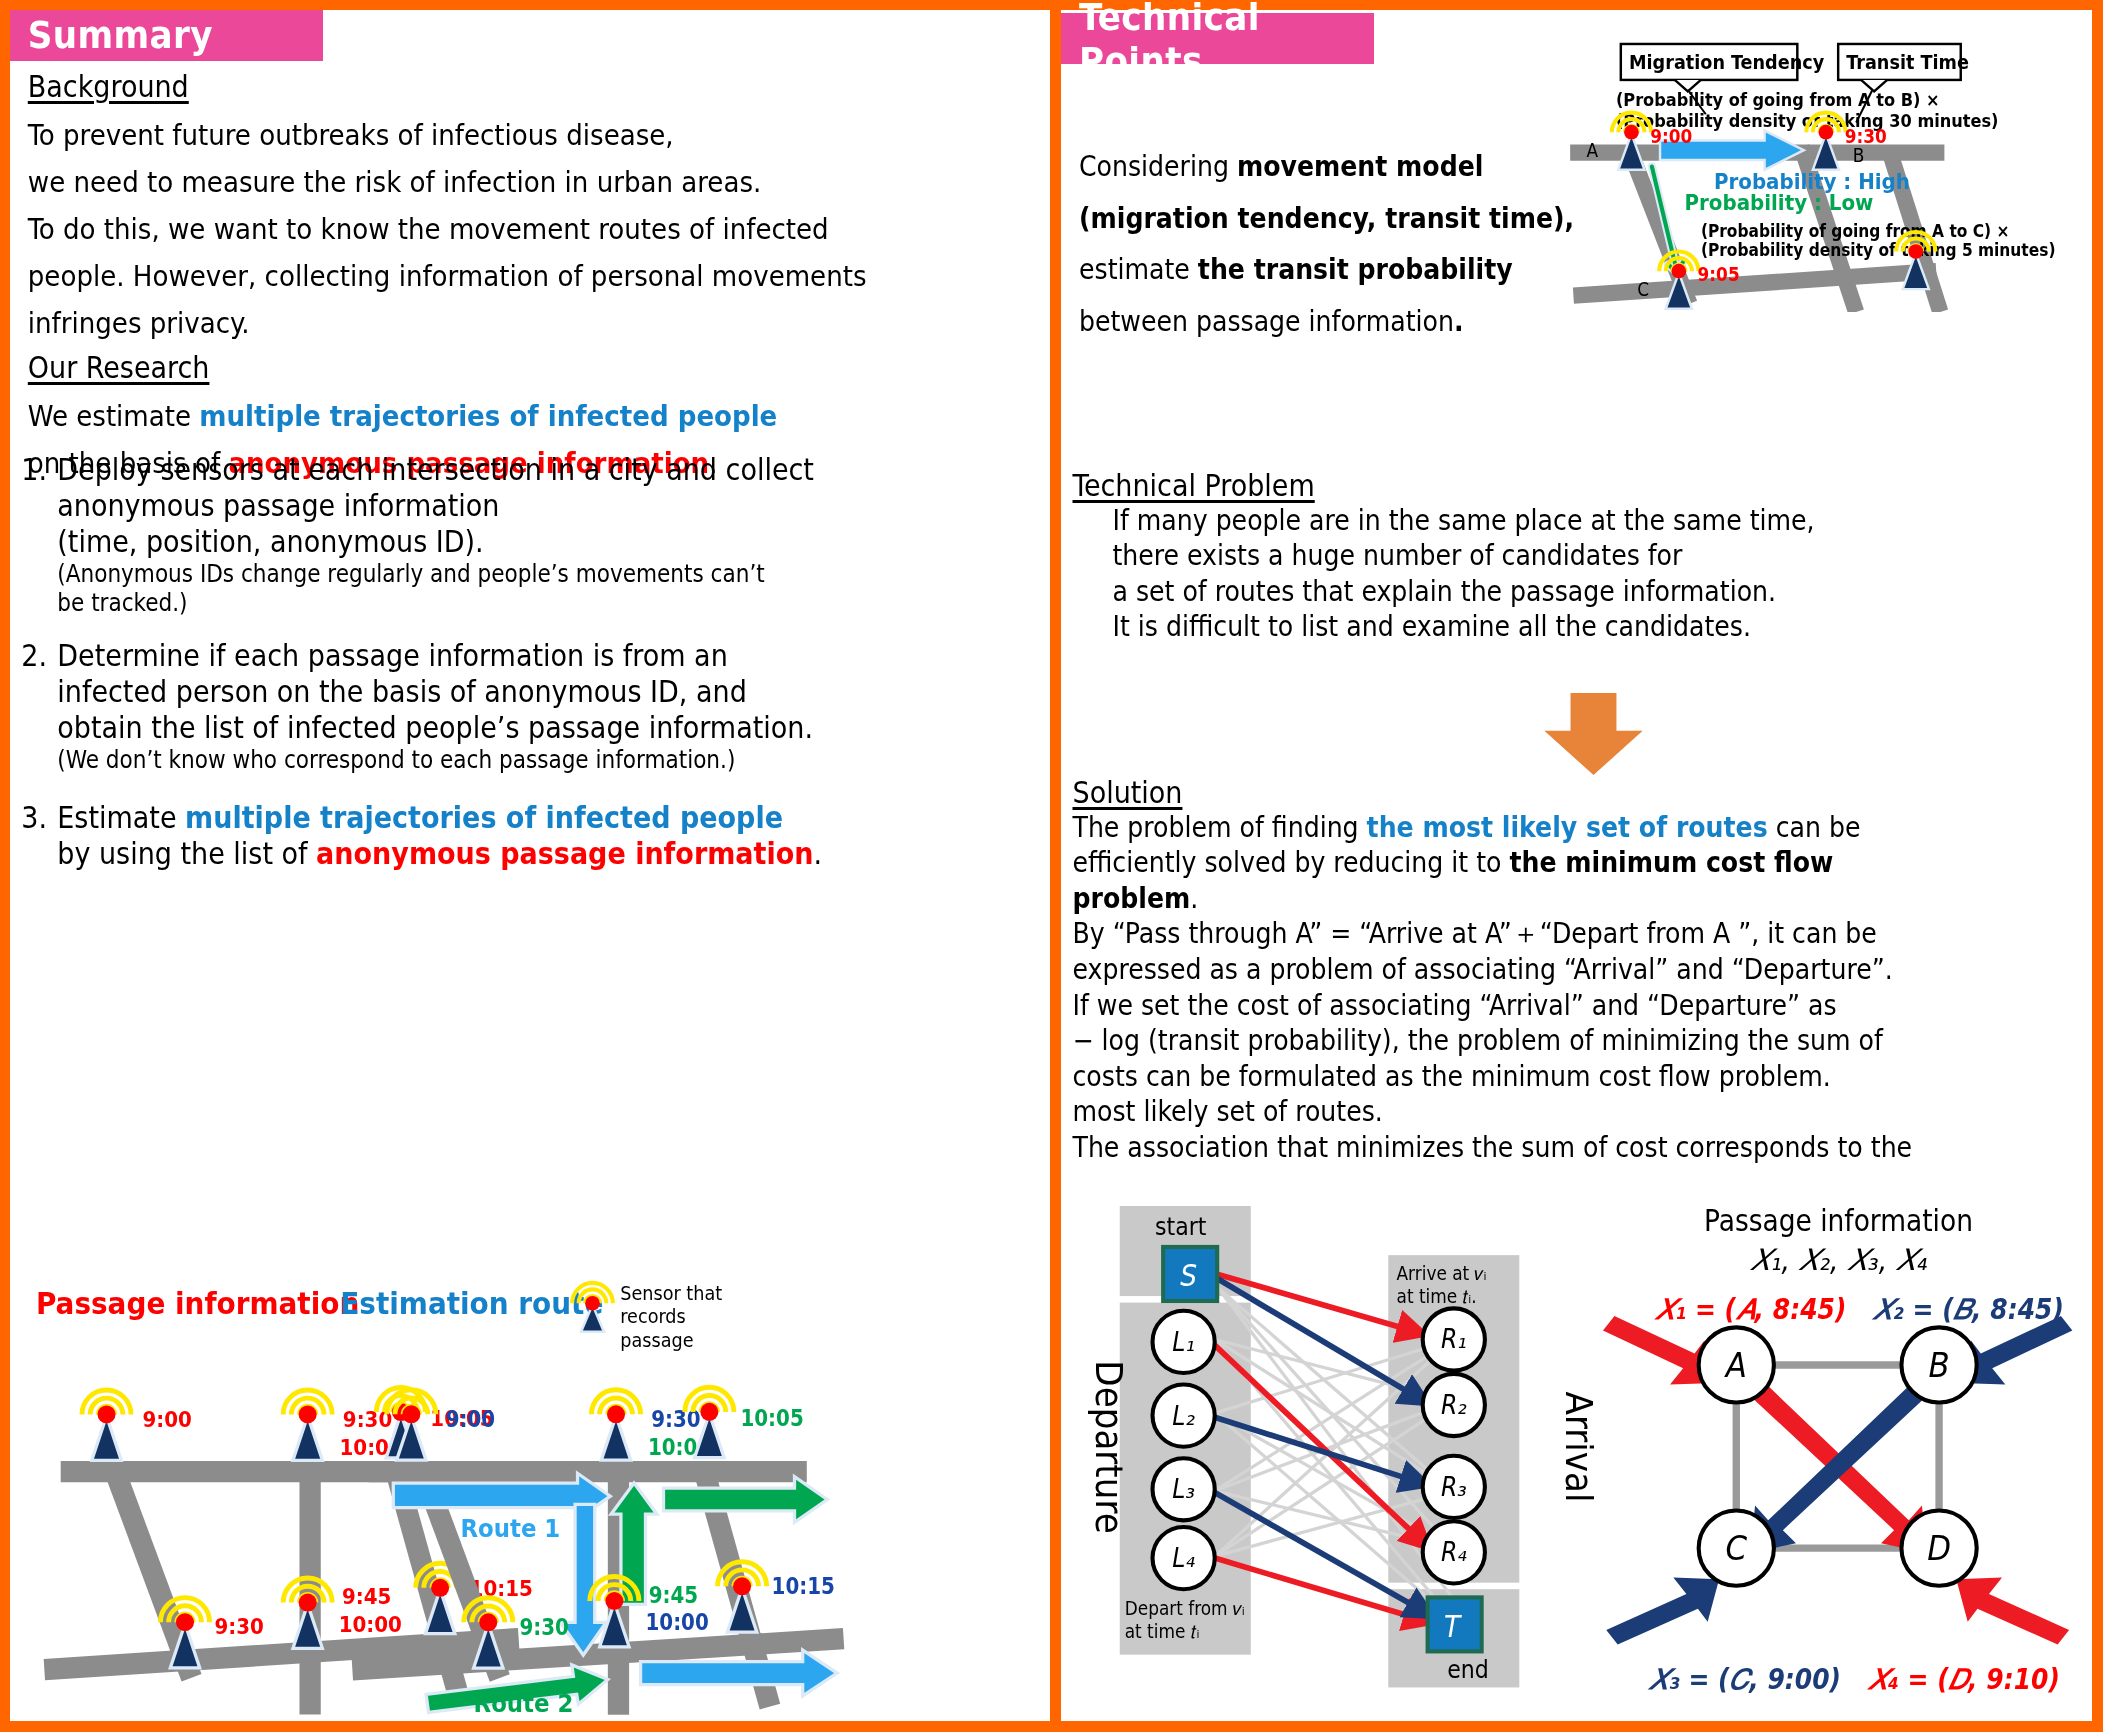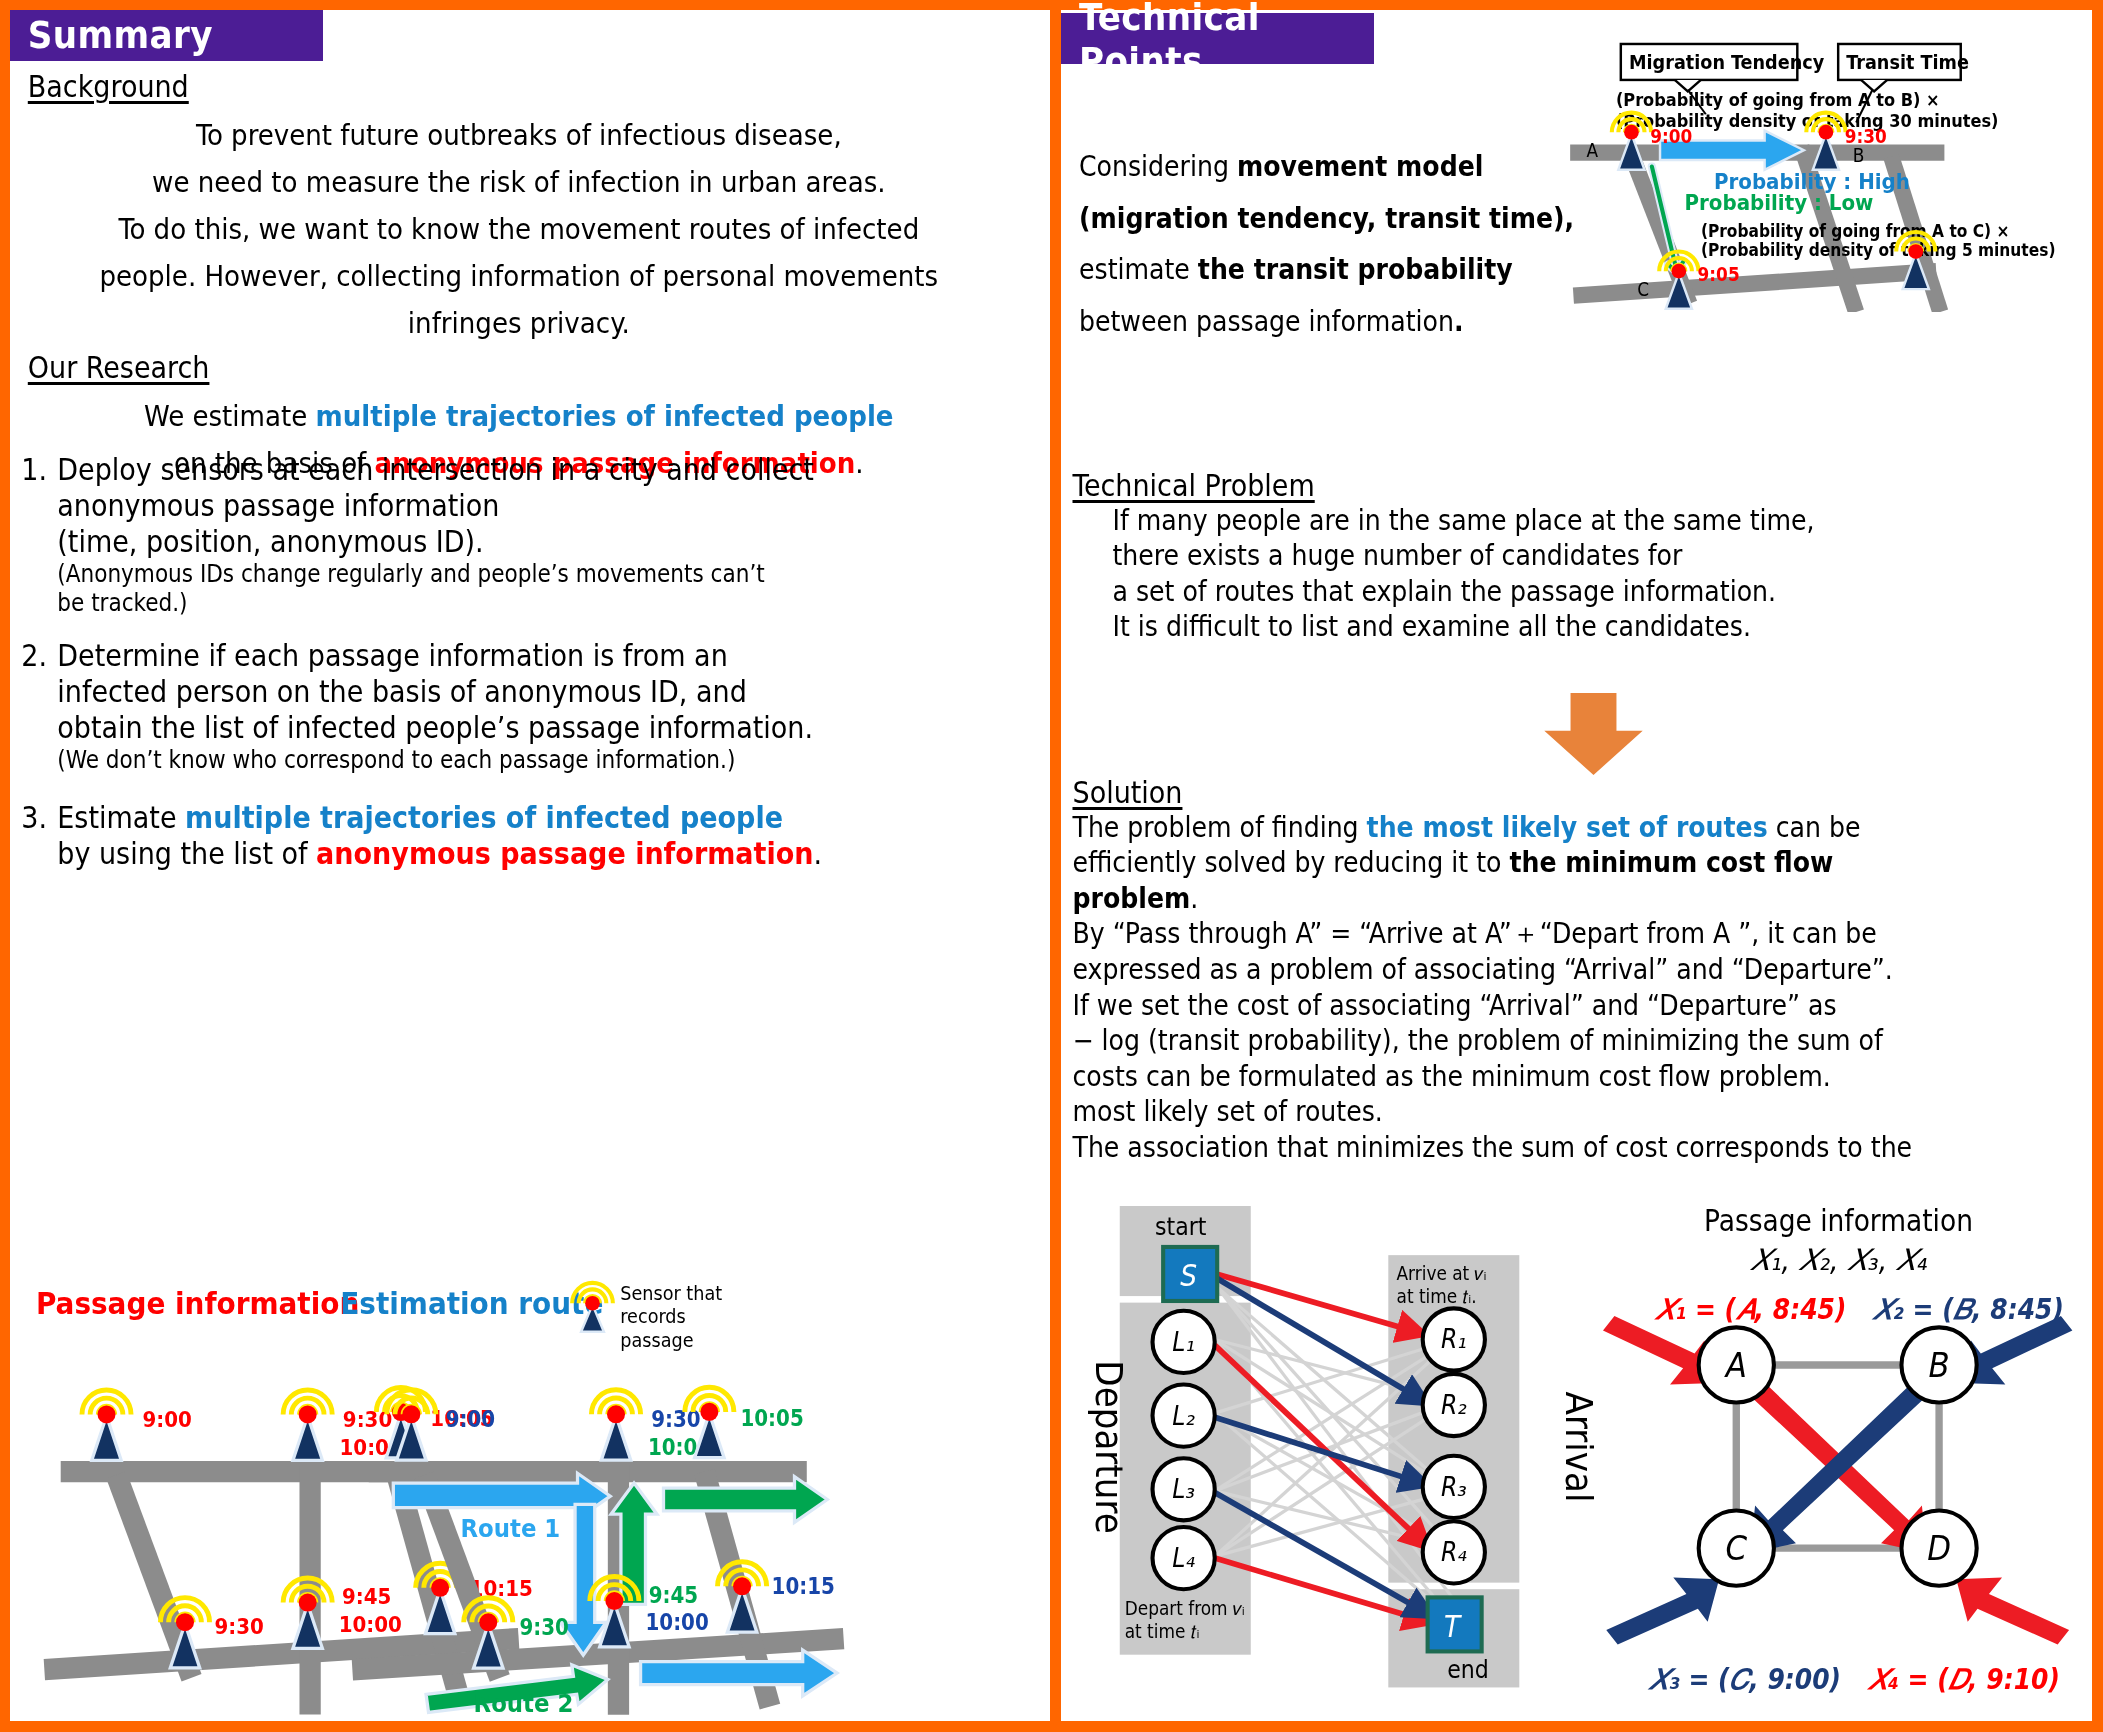--- a/index.html
+++ b/index.html
@@ -19,21 +19,21 @@
   .frame-left  { position:absolute; left:0; top:0; width:9.8px; height:1732px; background:#FF6600; }
   .frame-right { position:absolute; right:0; top:0; width:11.5px; height:1732px; background:#FF6600; }
   .frame-mid   { position:absolute; left:1050px; top:0; width:10.6px; height:1732px; background:#FF6600; }
 
   
   .col-left  { position:absolute; left:9.8px;   top:9.8px; width:1040px; height:1711px; }
   .col-right { position:absolute; left:1061px; top:9.8px; width:1031px; height:1711px; }
 
   
   .sec-bar {
-    background:#4c1d95; color:#fff;
+    background:#ec4899; color:#fff;
     font-weight:bold;
     display:flex; align-items:center;
     padding-left:18px;
     letter-spacing:0.4px;
   }
   #bar-summary  { position:absolute; left:0;  top:0;    width:313px; height:51px; font-size:38px; }
   #bar-framework{ position:absolute; left:0;  top:368px;width:313px; height:51px; font-size:38px; }
   #bar-technical{ position:absolute; left:0;  top:3.3px;  width:313px; height:51px; font-size:38px; }
 
   
@@ -42,21 +42,21 @@
     text-decoration:underline;
     text-underline-offset:4.1px;
     display:inline-block;
   }
   b.blue { color:#1581C9; }
   b.red  { color:#FF0000; }
 
   
   #summary-body { position:absolute; left:18px; top:59px; width:982px; }
   #summary-body .sub-head { margin:0 0 8.2px 0; }
-  #summary-body .line { font-size:29px; line-height:1.62;text-align:center; }
+  #summary-body .line { font-size:29px; line-height:1.62; }
 
   #framework-body { position:absolute; left:11.5px; top:442px; width:1007px; }
   .fw-item { display:flex; margin-bottom:11.5px; }
   .fw-num  { font-size:30px; width:36px; flex:0 0 36px; }
   .fw-txt  { font-size:30px; line-height:1.20; }
   .fw-note { font-size:24px; line-height:1.20; }
 
   
   #fig-left { position:absolute; left:11.5px; top:1285px; width:1027px; height:426px; }
   .fig-title { font-weight:bold; font-size:31px; }

